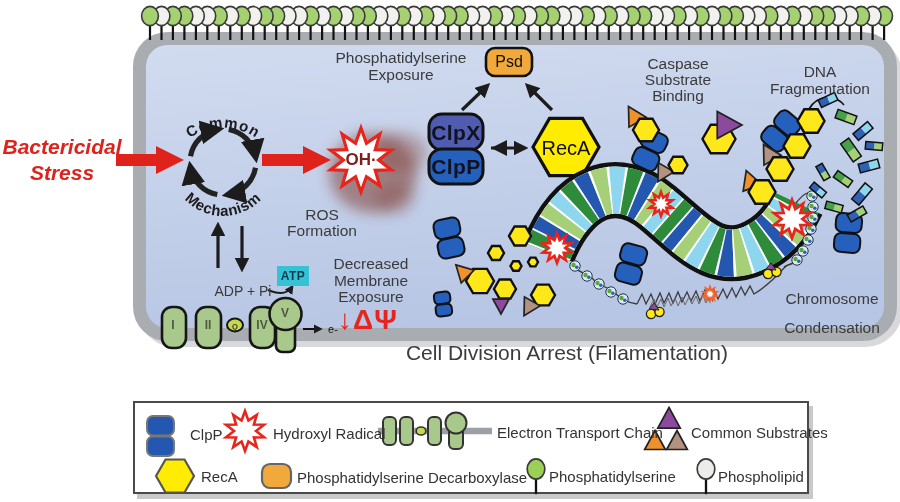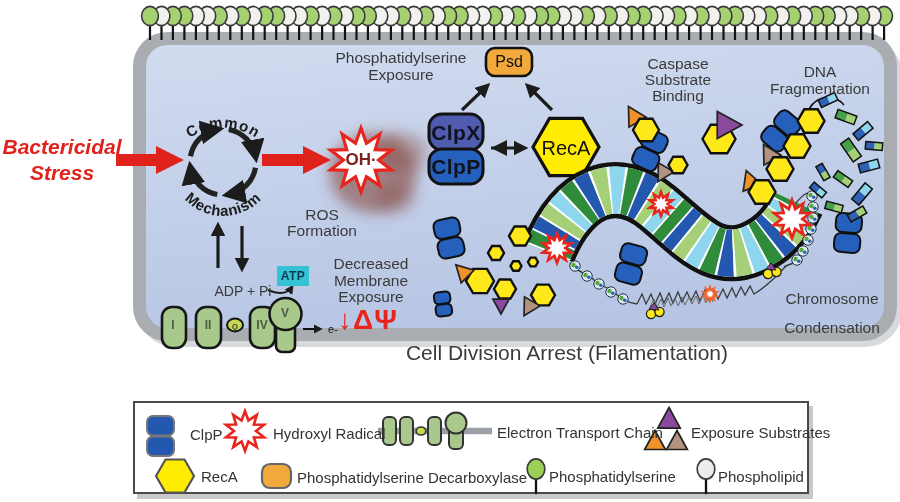--- a/index.html
+++ b/index.html
@@ -338,18 +338,18 @@
   <div class="t" style="left:371px;top:264px">Decreased</div>
   <div class="t" style="left:371px;top:281px">Membrane</div>
   <div class="t" style="left:371px;top:297px">Exposure</div>
   <div class="t dpsi" style="left:368px;top:320px">↓ΔΨ</div>
   <div class="t small" style="left:243px;top:291px">ADP + Pi</div>
   <div class="t atp" style="left:293px;top:276px">ATP</div>
 
   <div class="t leg" style="left:190px;top:434px">ClpP</div>
   <div class="t leg" style="left:273px;top:433px">Hydroxyl Radical</div>
   <div class="t leg" style="left:497px;top:432px">Electron Transport Chain</div>
-  <div class="t leg" style="left:691px;top:432px">Exposure Substrates</div>
+  <div class="t leg" style="left:691px;top:432px">Common Substrates</div>
   <div class="t leg" style="left:201px;top:476px">RecA</div>
   <div class="t leg" style="left:297px;top:477px">Phosphatidylserine Decarboxylase</div>
   <div class="t leg" style="left:549px;top:476px">Phosphatidylserine</div>
   <div class="t leg" style="left:718px;top:476px">Phospholipid</div>
 </div>
 
 </body></html>

